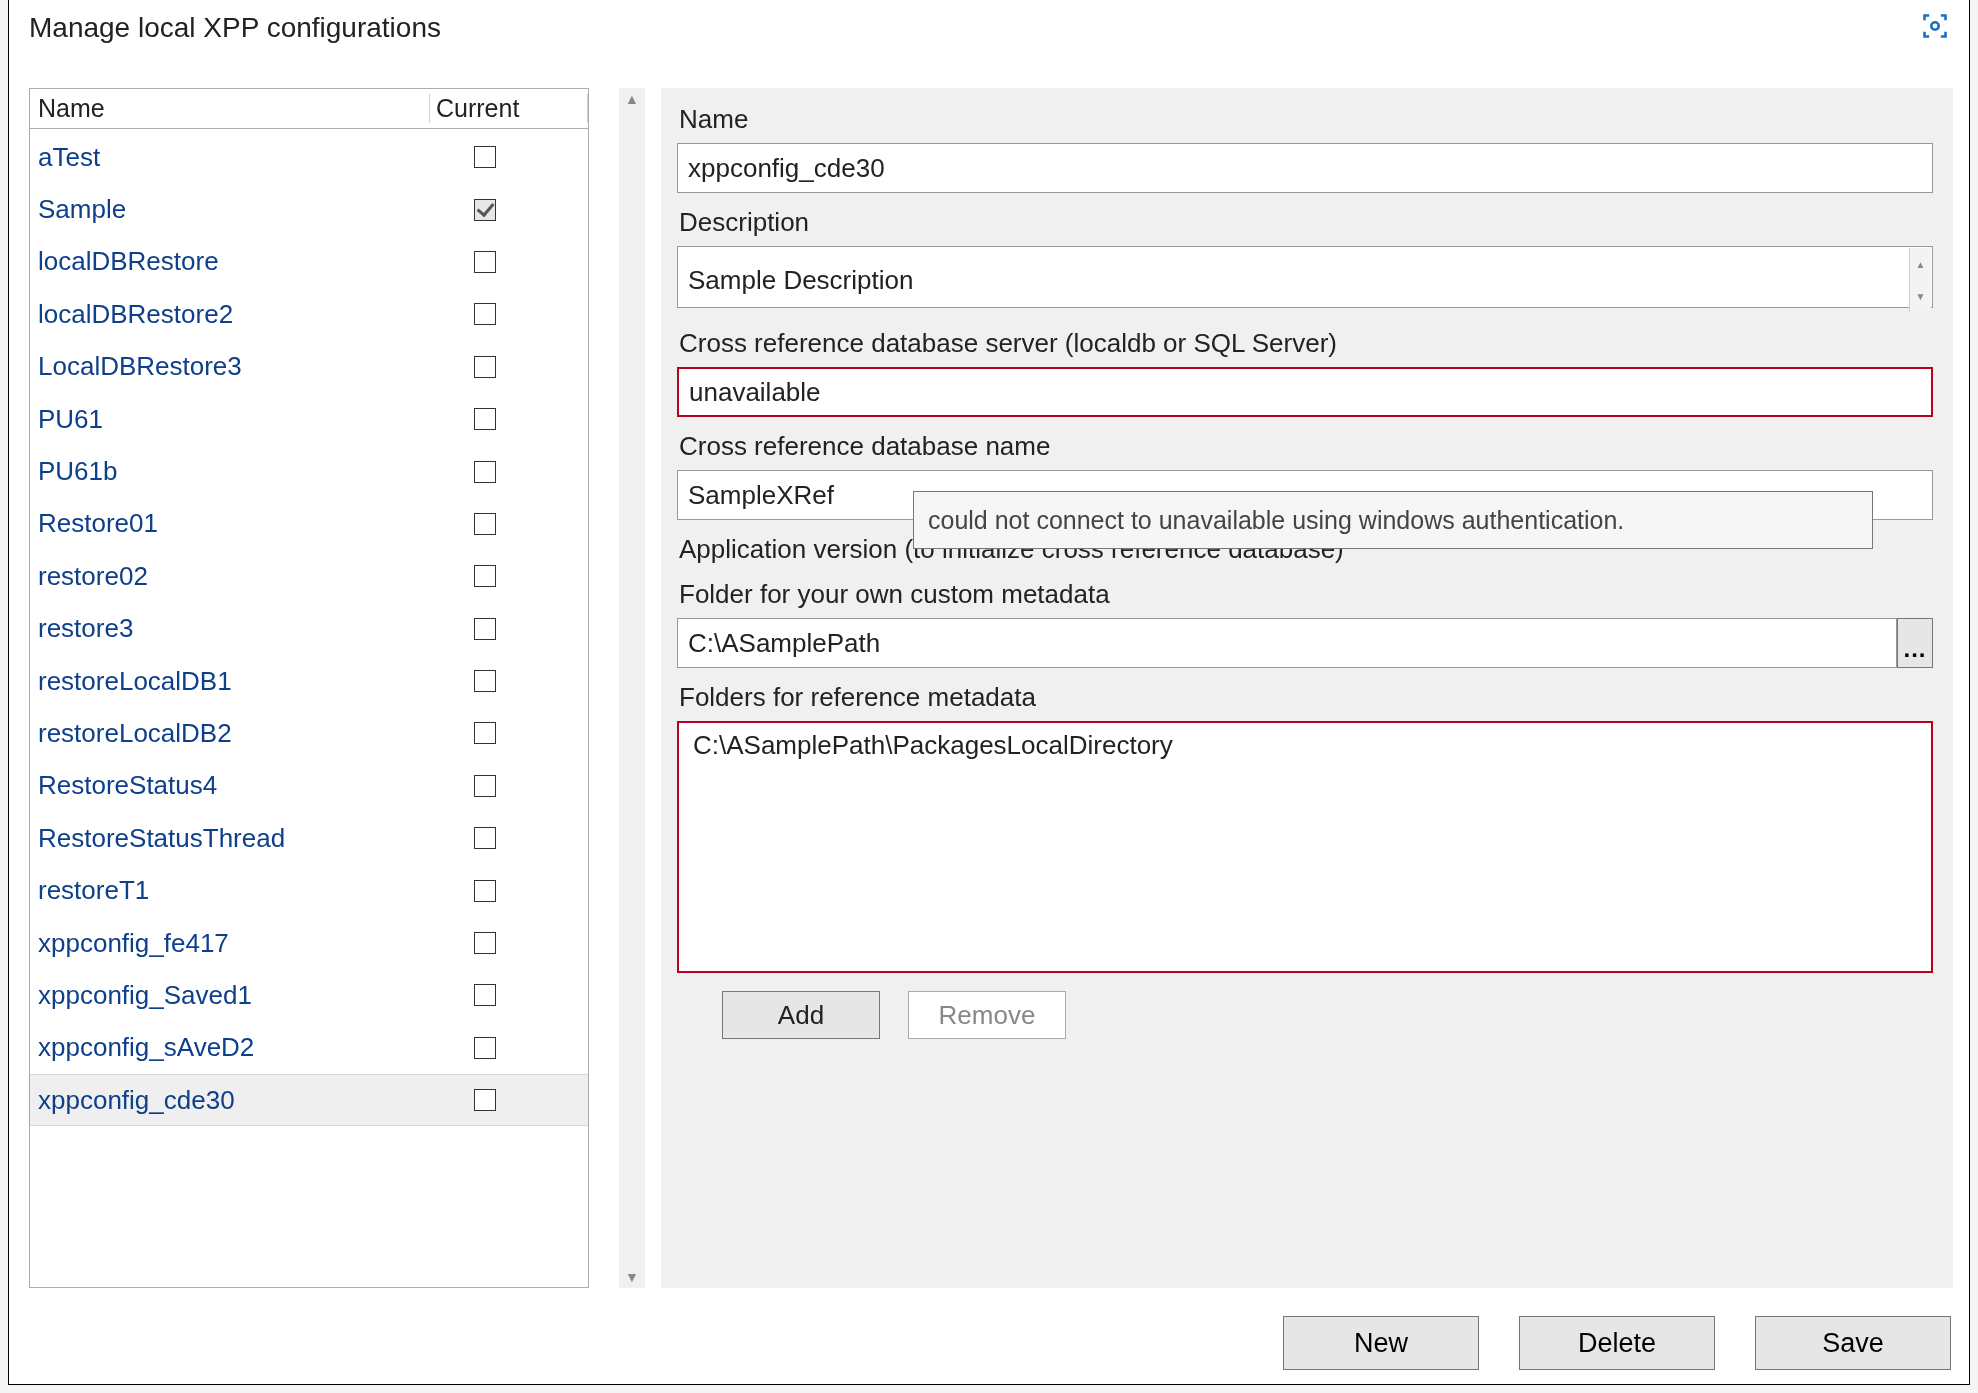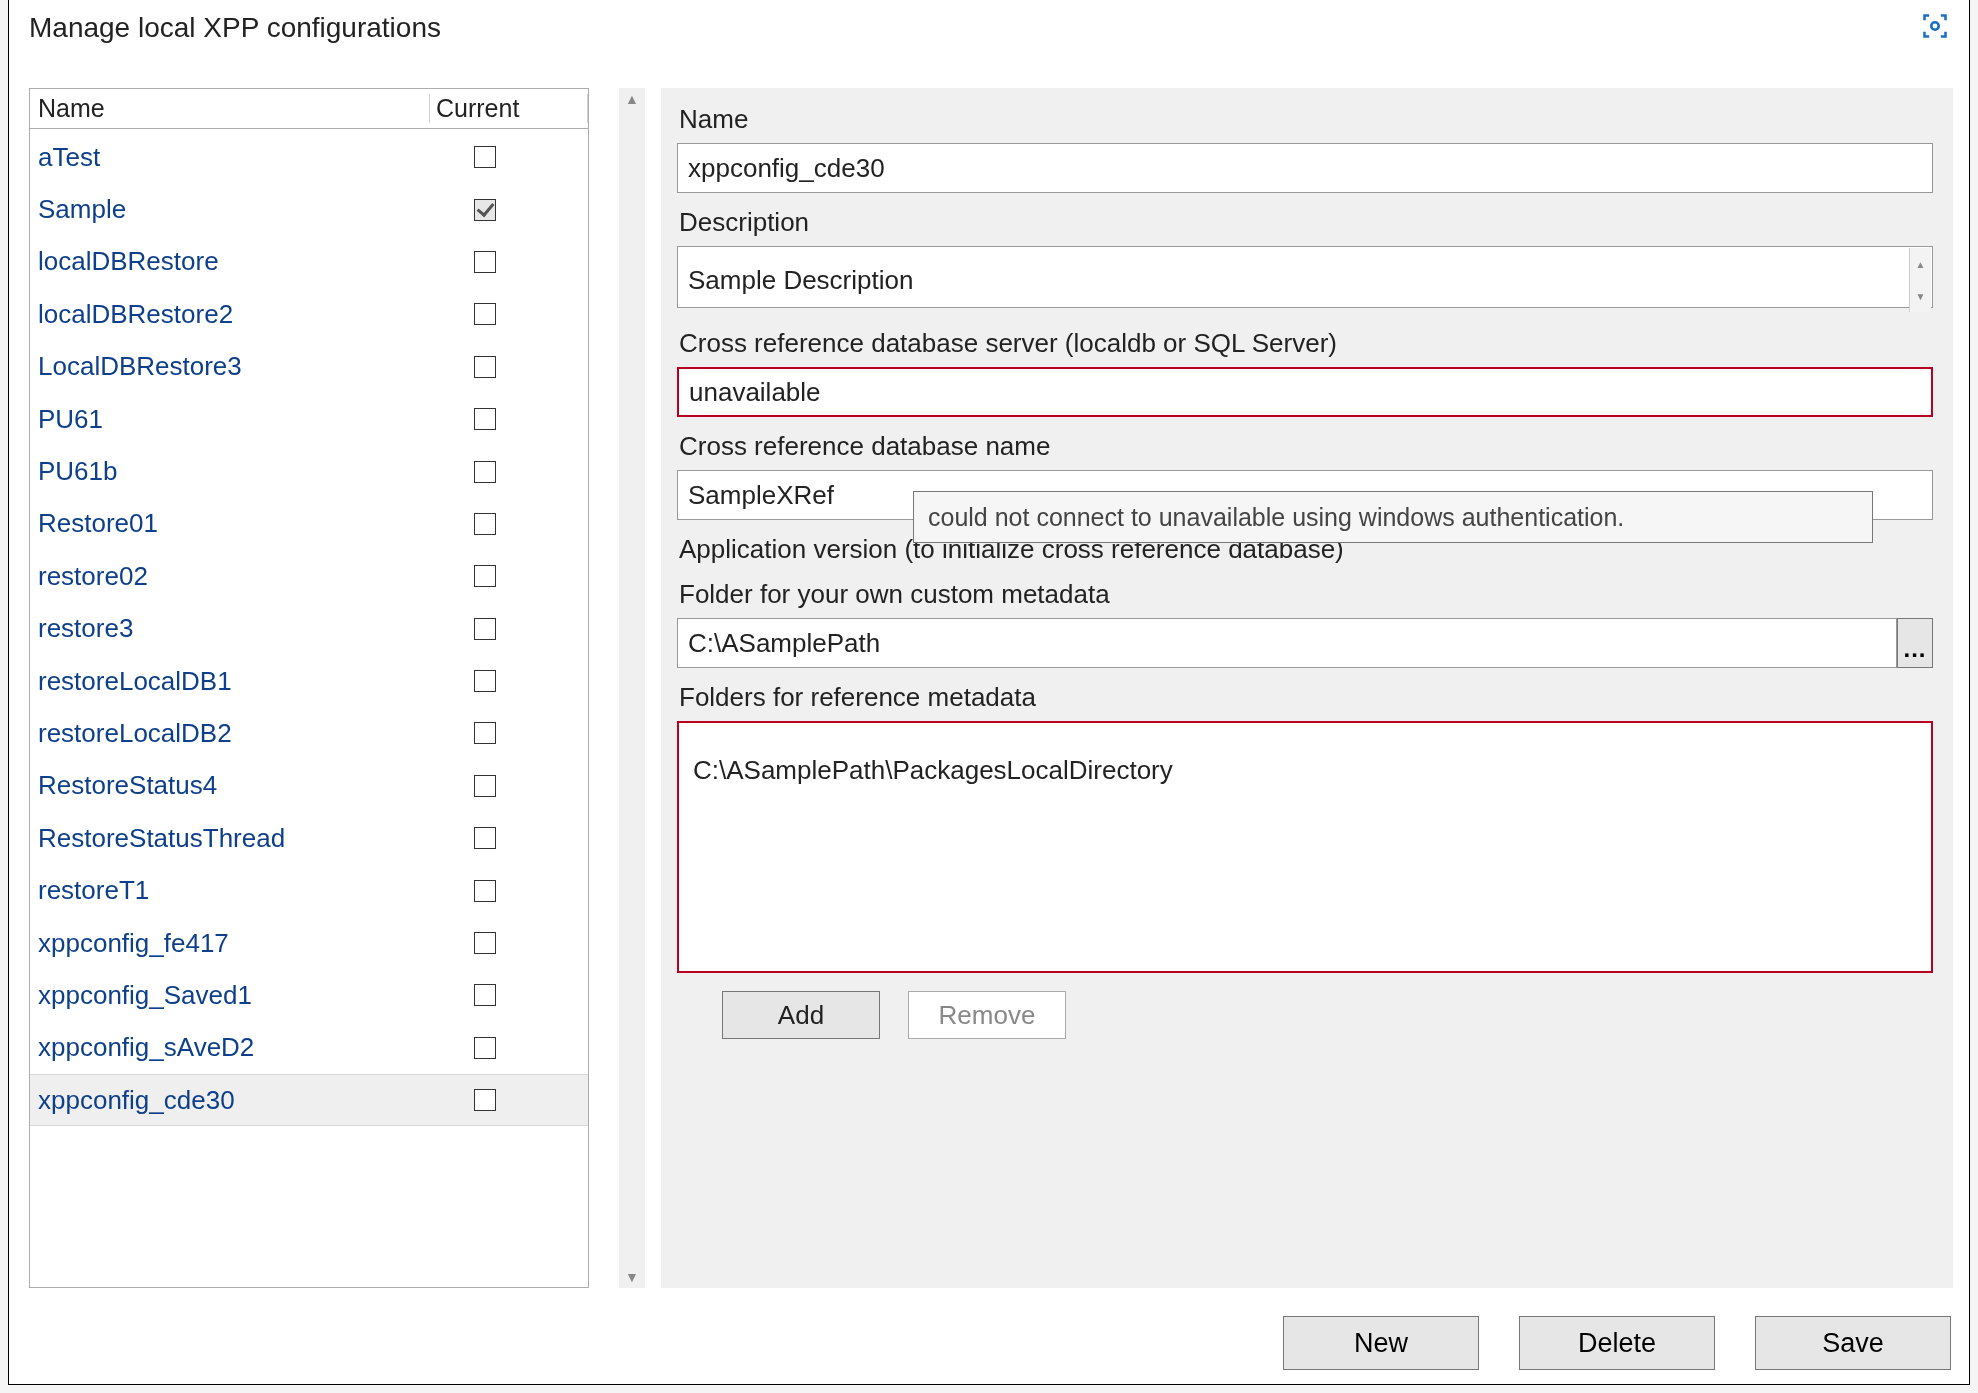--- a/index.html
+++ b/index.html
@@ -198,21 +198,21 @@
     padding-bottom:4px;
     cursor:pointer;
     font-weight:bold;
     letter-spacing:1px;
   }
   .ref-list {
     width: 100%;
     height: 252px;
     background: #fff;
     border: 2px solid #b8001f;
-    padding: 32px 14px;
+    padding: 7px 14px;
     font-size: 26px;
     color: #222;
   }
   .ref-buttons {
     margin-top: 18px;
     display: flex;
     gap: 28px;
     margin-left: 45px;
   }
   .small-btn {
@@ -224,21 +224,21 @@
     cursor:pointer;
   }
   .small-btn.add { background: #e6e6e6; color:#222; }
   .small-btn.remove { background: #fff; color:#888; border-color:#aaa; }
 
   .tooltip {
     position: absolute;
     top: 403px;
     left: 884px;
     width: 960px;
-    height: 52px;
+    height: 58px;
     background: #f6f6f6;
     border: 1px solid #777;
     display:flex; align-items:center;
     padding: 2px 14px;
     font-size: 25px;
     color: #444;
     z-index: 50;
   }
 
   .footer-buttons {

